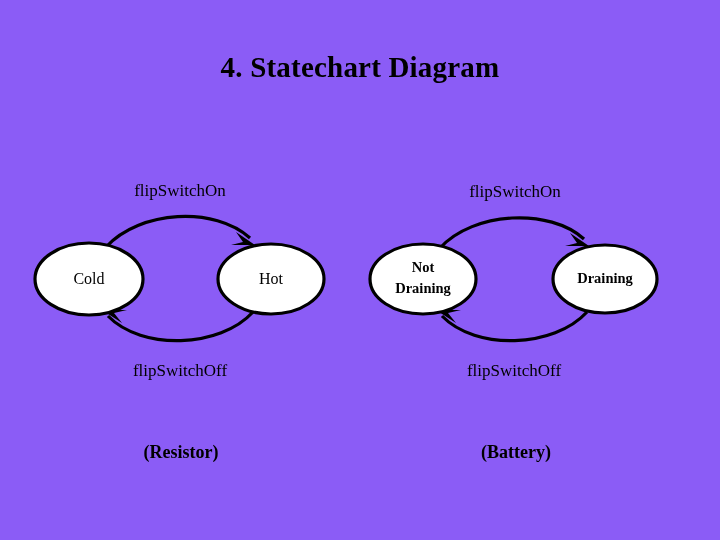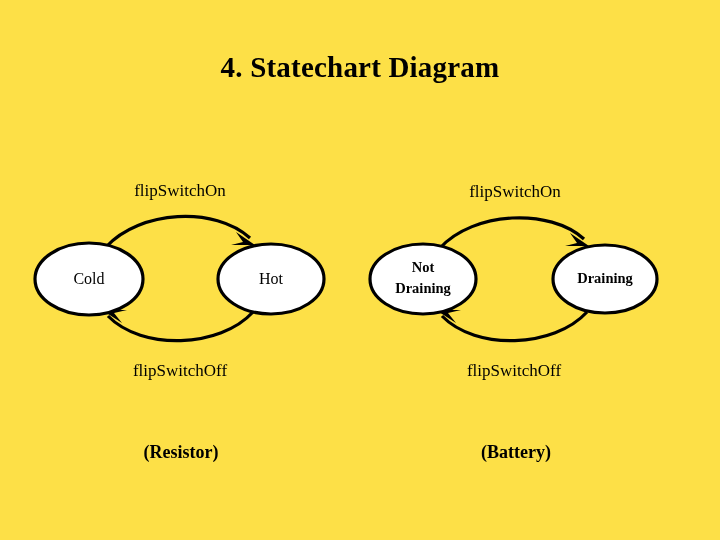--- a/index.html
+++ b/index.html
@@ -13,21 +13,21 @@
     background: #ffffff;
     font-family: "Liberation Serif", "DejaVu Serif", serif;
     color: #000000;
     overflow: hidden;
     position: relative;
   }
   #slide {
     position: relative;
     width: 720px;
     height: 540px;
-    background: #fde047;
+    background: #8b5cf6;
   }
   #title-block {
     position: absolute;
     left: 0;
     top: 50px;
     width: 720px;
     text-align: center;
     line-height: 1.18;
   }
   #title-block .title-line {

